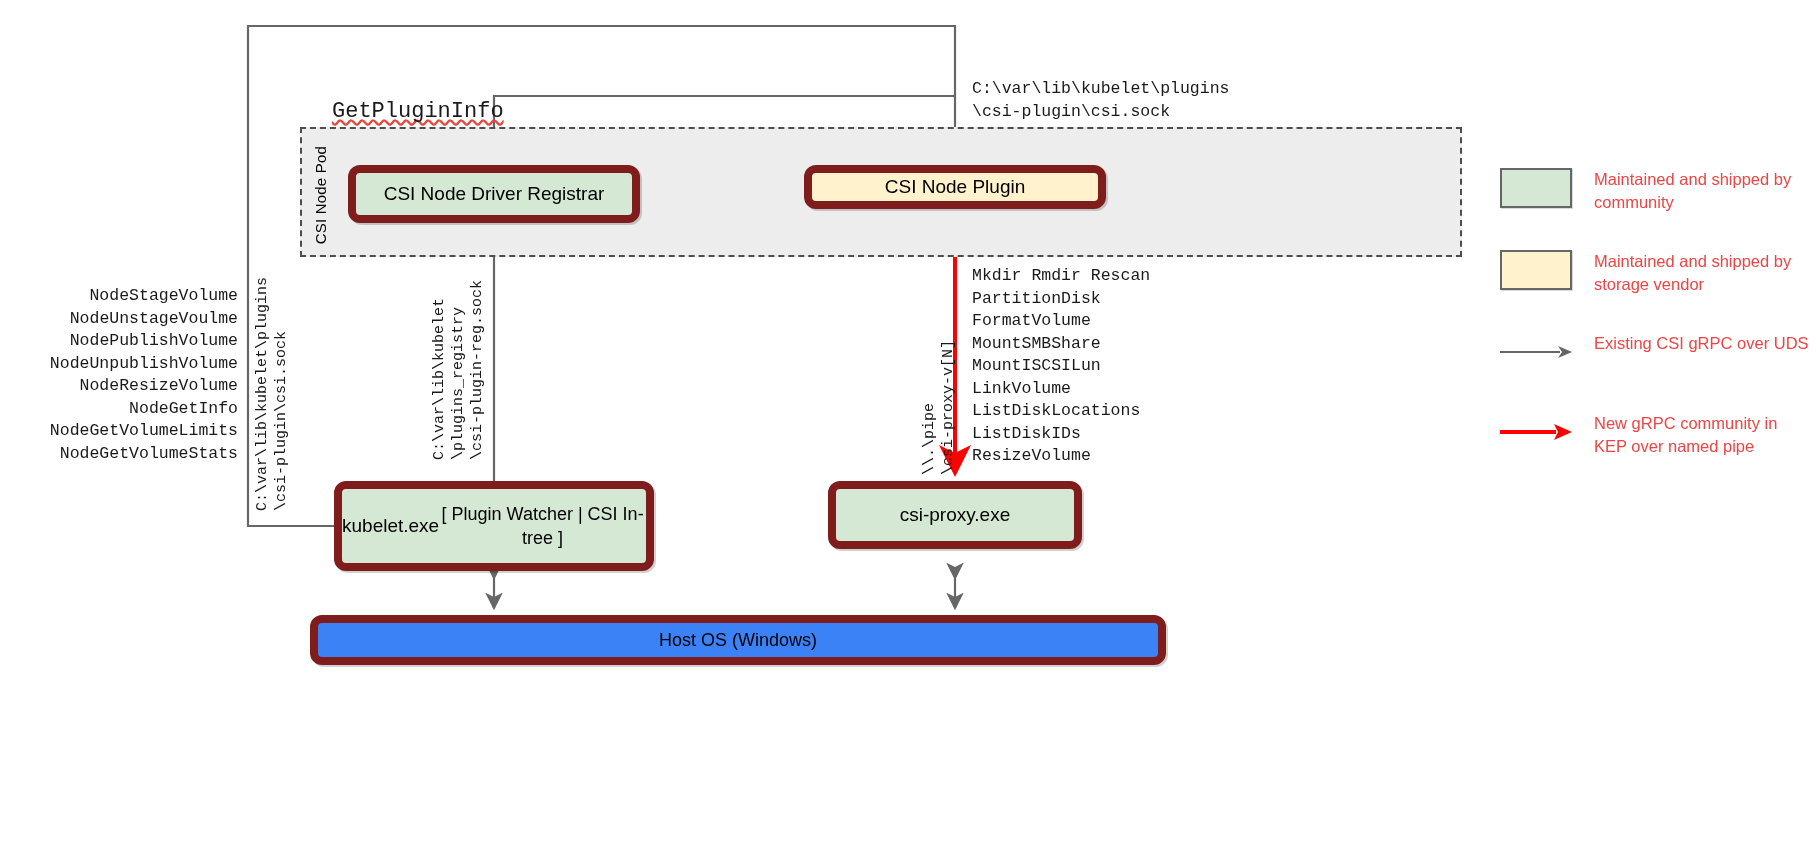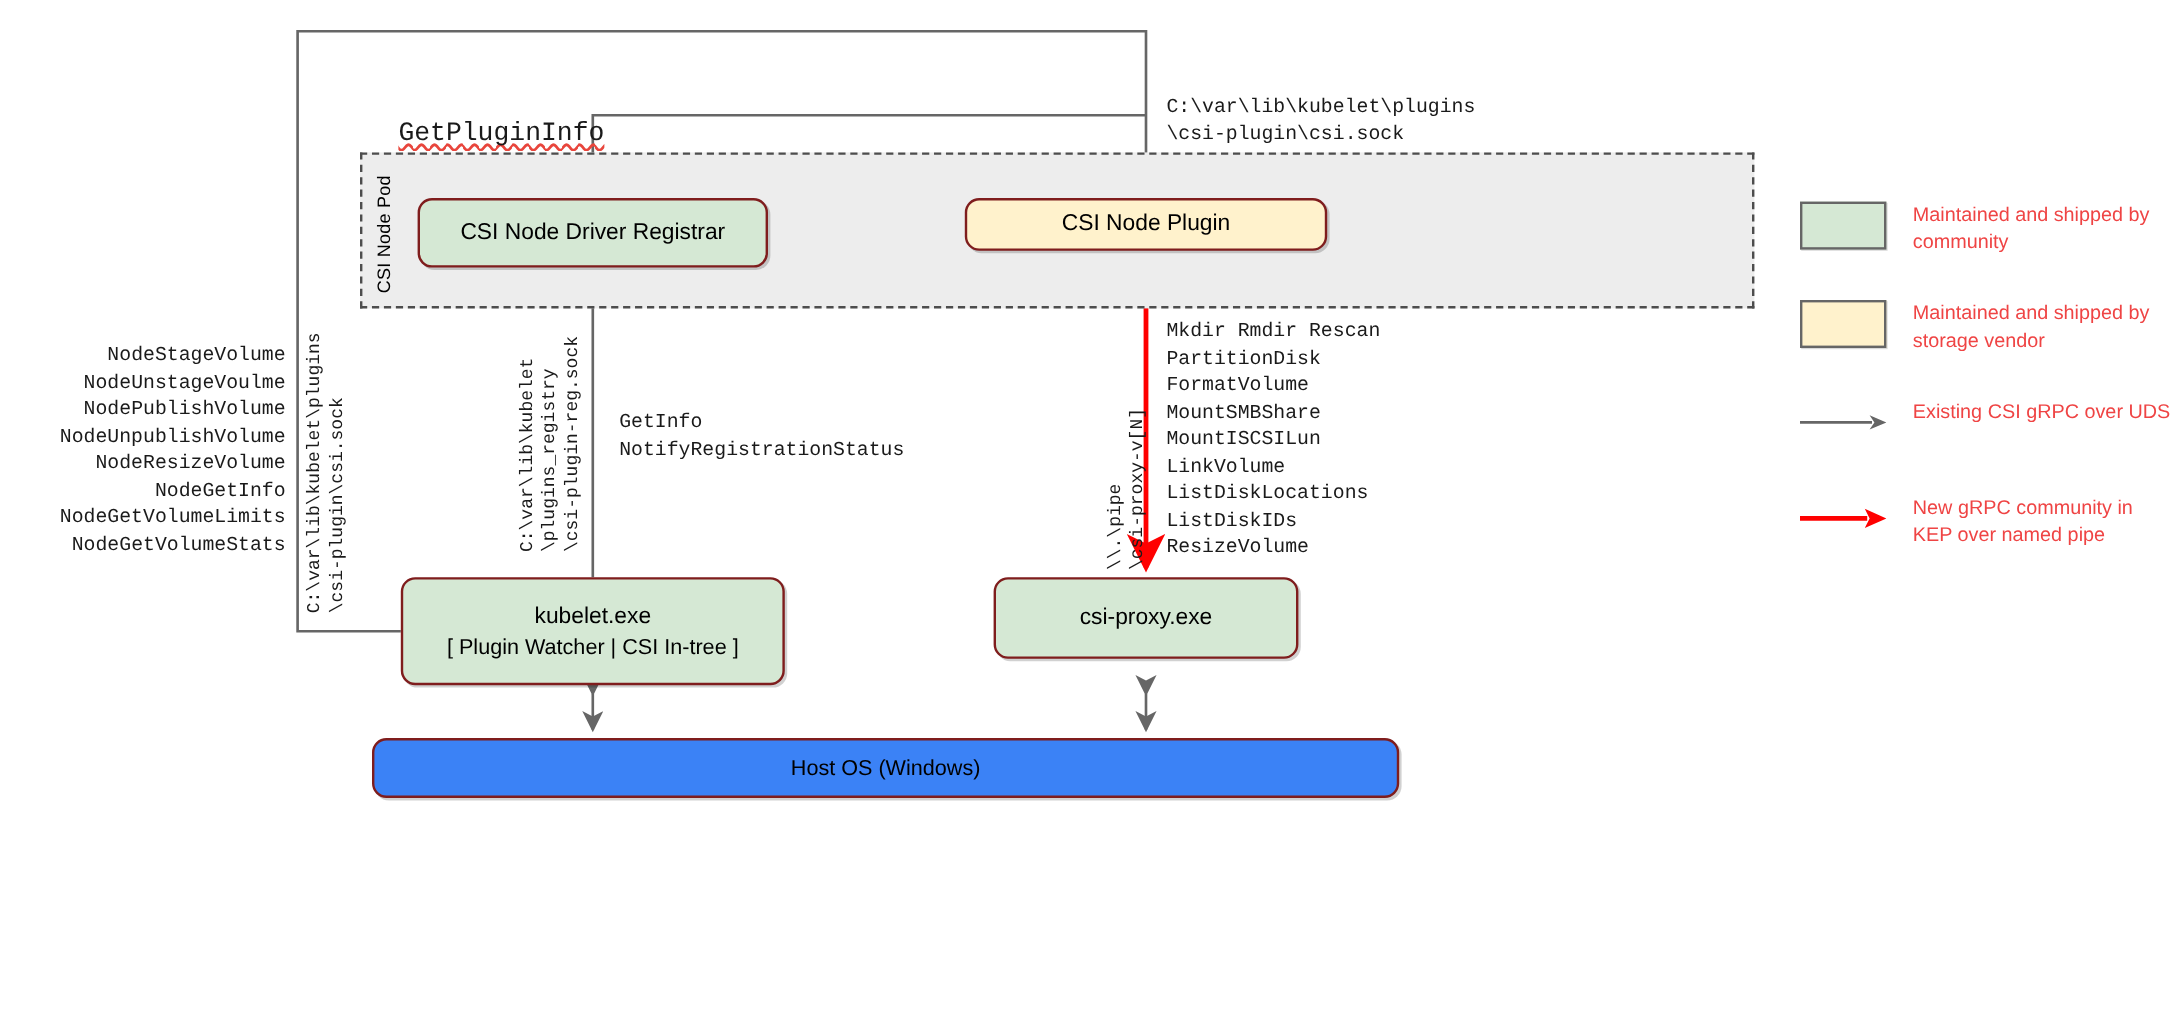--- a/index.html
+++ b/index.html
@@ -18,32 +18,32 @@
   }
   .pod-label{
     position:absolute;left:312px;top:146px;
     writing-mode:vertical-rl; transform:rotate(180deg);
     font-size:15px;color:#000;letter-spacing:0.2px;white-space:nowrap;
   }
 
   
   .node{
     position:absolute;box-sizing:border-box;
-    border:2px solid #7f1d1d;border-radius:12px;
+    border:8px solid #7f1d1d;border-radius:12px;
     display:flex;align-items:center;justify-content:center;
     text-align:center;line-height:1.35;
     box-shadow:2px 2px 0 rgba(0,0,0,0.18);
   }
   .green{background:#d5e8d4;}
   .yellow{background:#fff2cc;}
   .blue{background:#3b82f6;}
 
   #registrar{left:348px;top:165px;width:292px;height:58px;font-size:19px;}
   #nodeplugin{left:804px;top:165px;width:302px;height:44px;font-size:19px;justify-content:center;}
-  #kubelet{left:334px;top:481px;width:320px;height:90px;font-size:19px;flex-direction:column;}
+  #kubelet{left:334px;top:481px;width:320px;height:90px;font-size:19px;flex-direction:row;}
   #kubelet .l2{font-size:18px;}
   #csiproxy{left:828px;top:481px;width:254px;height:68px;font-size:19px;}
   #hostos{left:310px;top:615px;width:856px;height:50px;font-size:18px;}
 
   
   .mono{font-family:"Liberation Mono", monospace;font-size:16.5px;color:#1a1a1a;line-height:22.5px;white-space:pre;}
 
   #getplugininfo{
     position:absolute;left:332px;top:99px;
     font-family:"Liberation Mono", monospace;font-size:22px;color:#1a1a1a;
@@ -147,22 +147,20 @@
 
   <div id="node-calls" class="mono">NodeStageVolume
 NodeUnstageVoulme
 NodePublishVolume
 NodeUnpublishVolume
 NodeResizeVolume
 NodeGetInfo
 NodeGetVolumeLimits
 NodeGetVolumeStats</div>
 
-  <div id="getinfo-calls" class="mono">GetInfo
-NotifyRegistrationStatus</div>
 
   <div id="api-calls" class="mono">Mkdir Rmdir Rescan
 PartitionDisk
 FormatVolume
 MountSMBShare
 MountISCSILun
 LinkVolume
 ListDiskLocations
 ListDiskIDs
 ResizeVolume</div>

